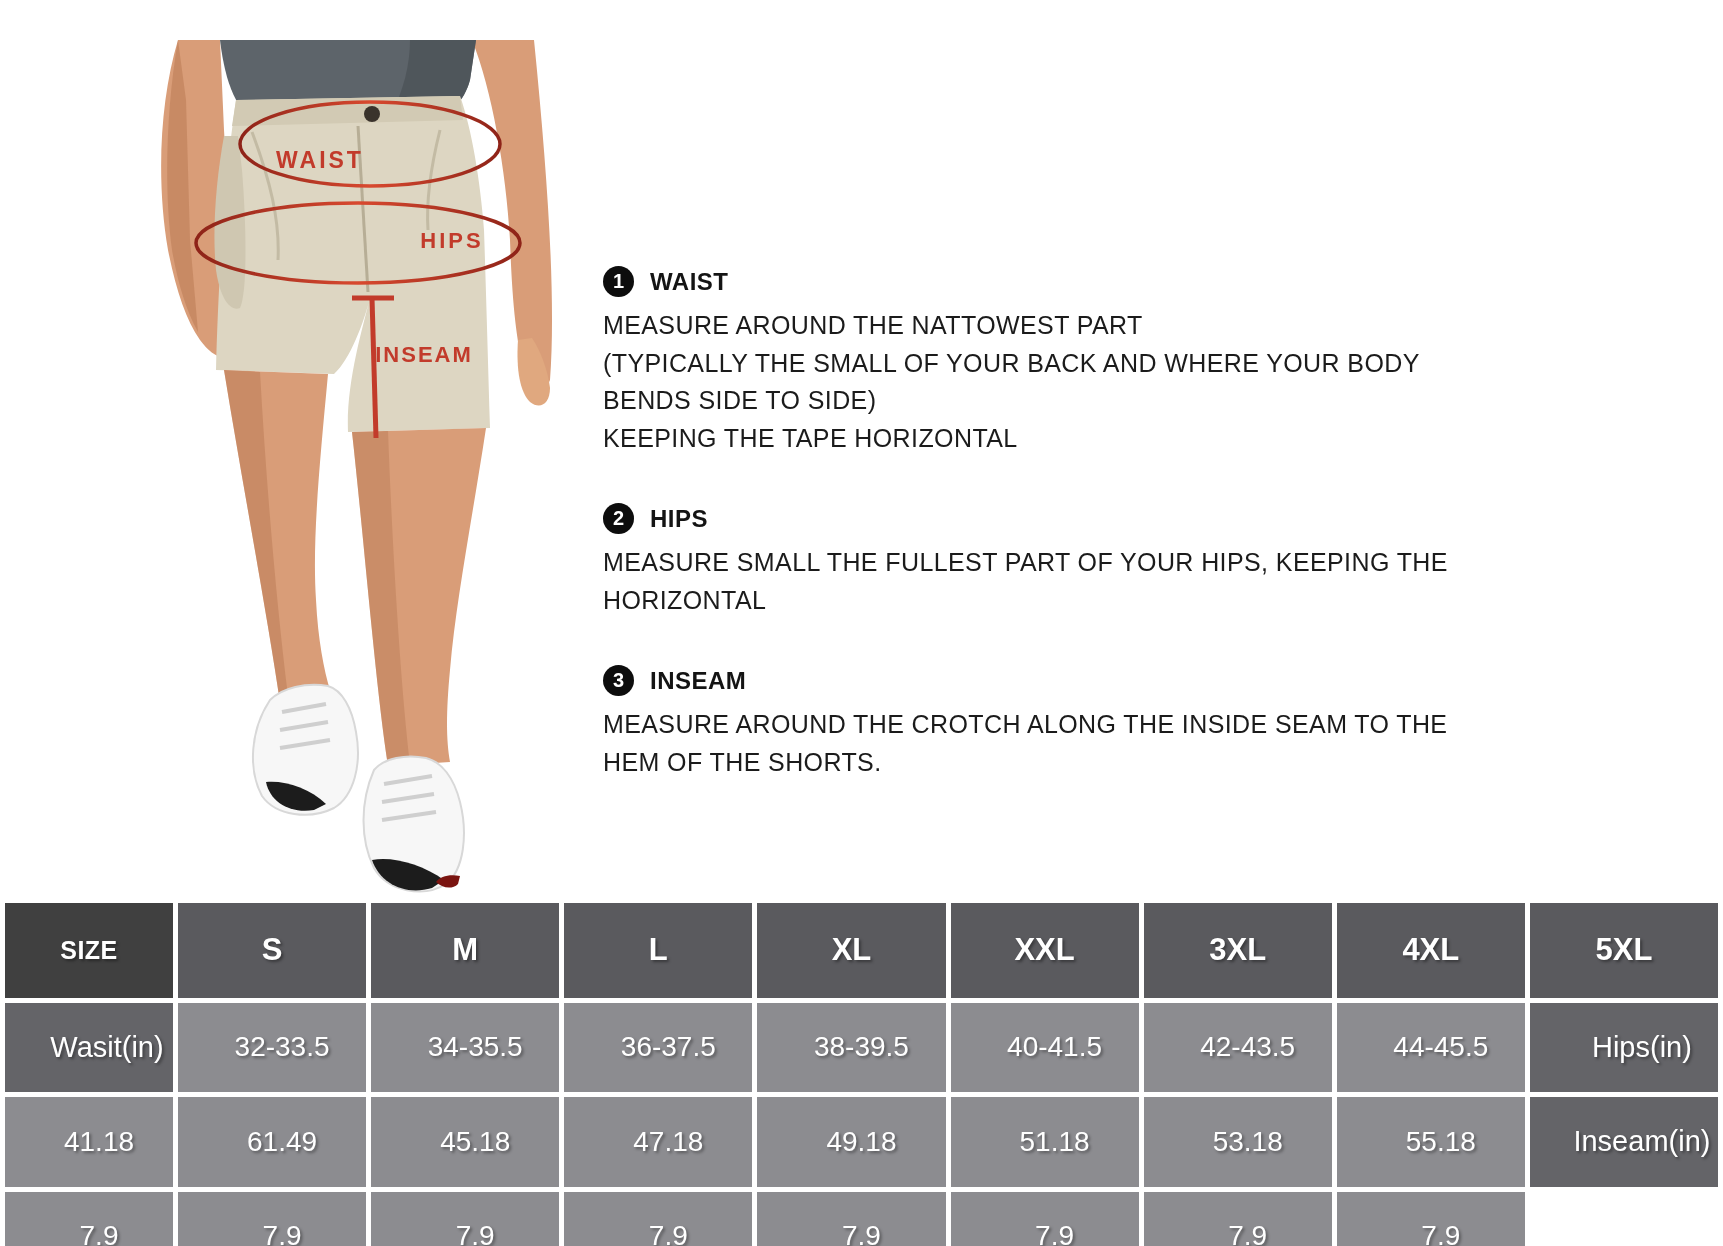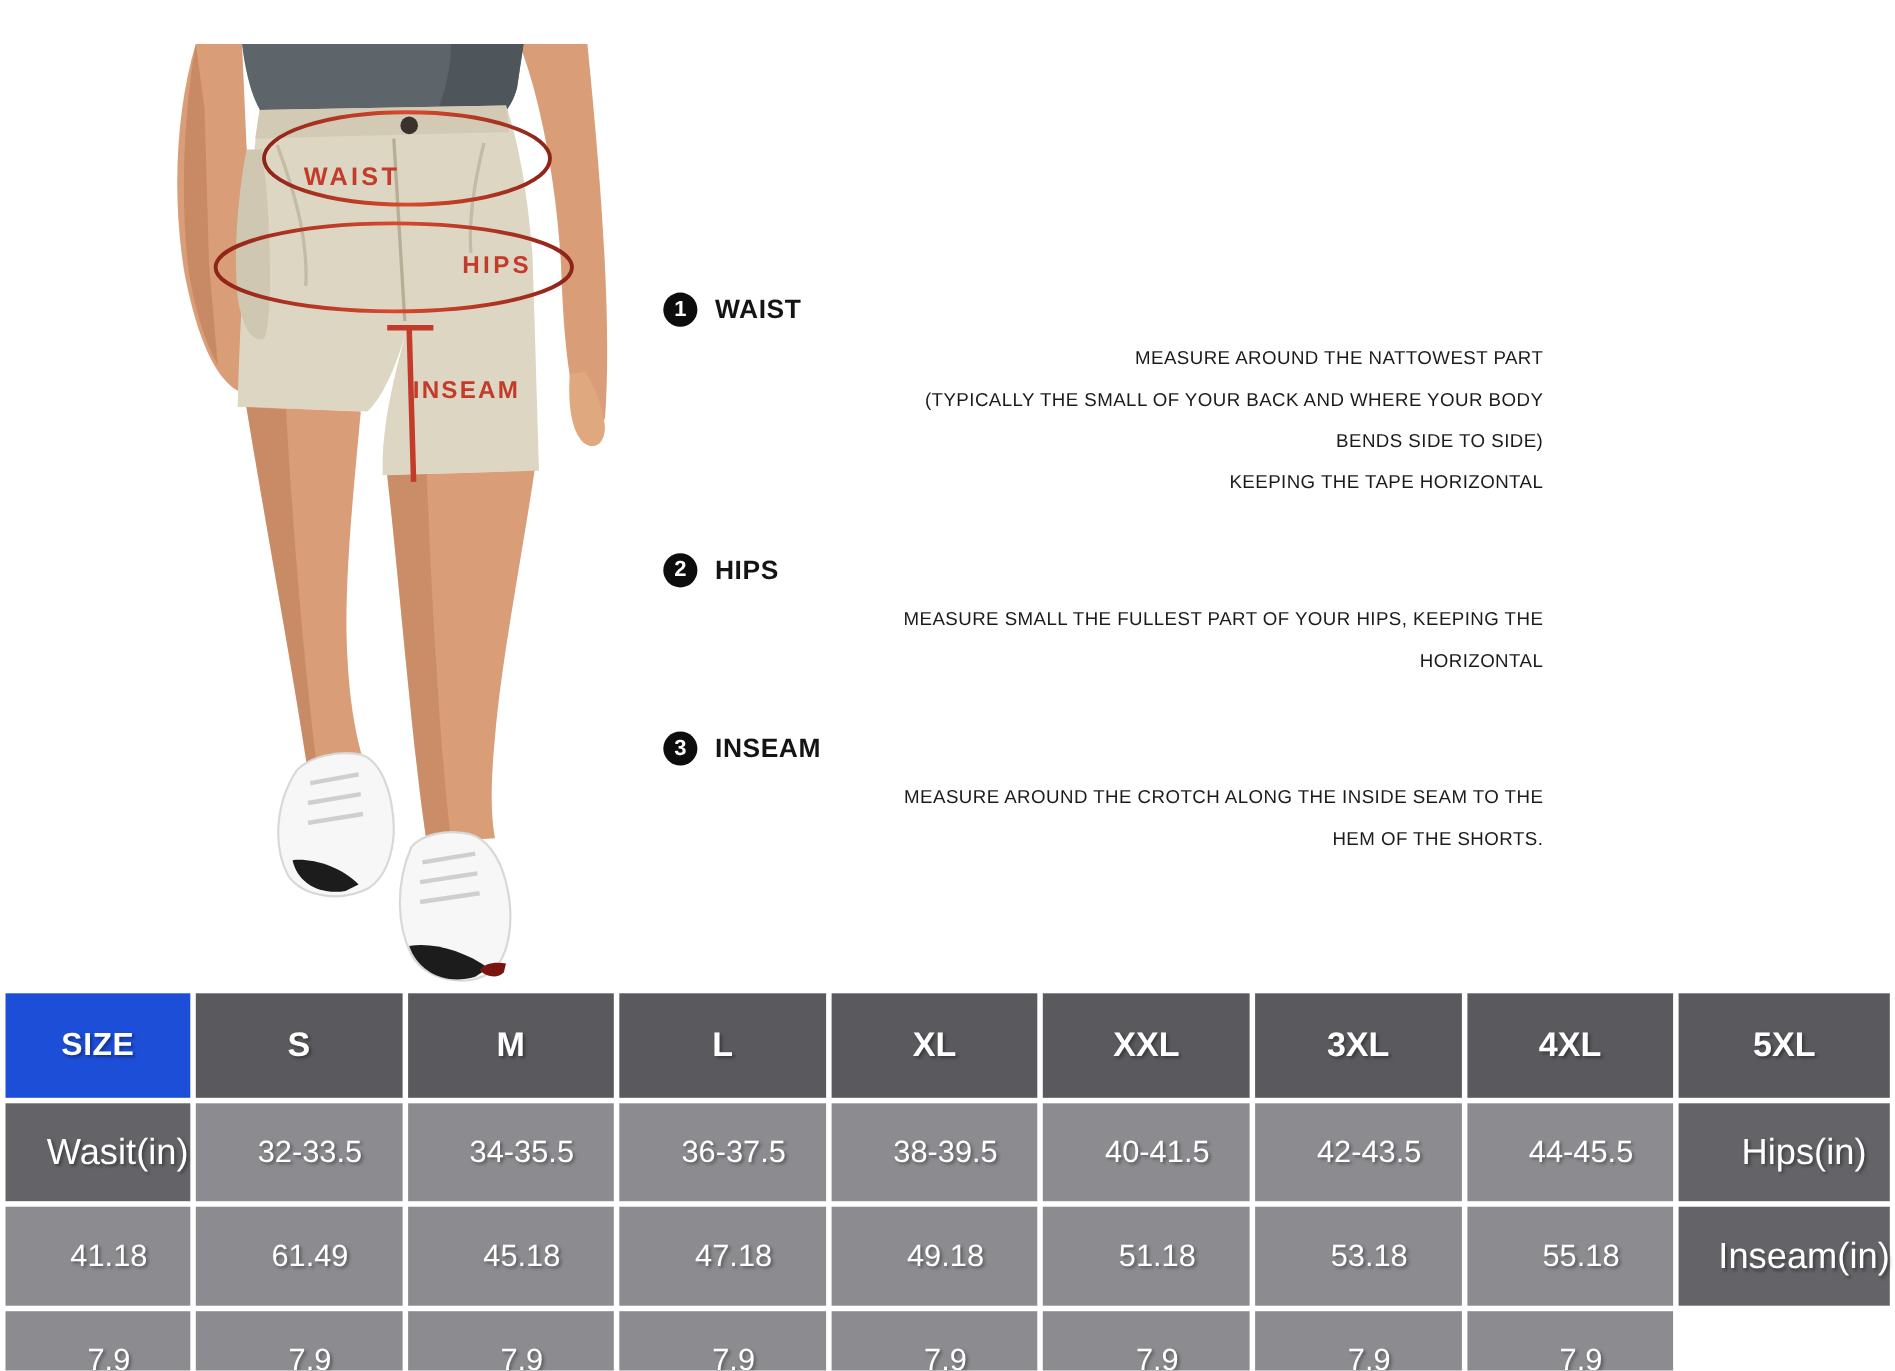--- a/index.html
+++ b/index.html
@@ -10,32 +10,32 @@
   .figure-wrap { position:absolute; left:120px; top:0; width:480px; height:858px; }
 
   
   .instructions { position:absolute; left:603px; top:226px; width:800px; }
   .instr-block { margin-bottom:46px; }
   .instr-head { display:flex; align-items:center; gap:16px; margin-bottom:10px; }
   .badge { width:31px; height:31px; border-radius:50%; background:#0d0d0d; color:#fff;
            display:flex; align-items:center; justify-content:center;
            font-weight:bold; font-size:20px; flex:0 0 auto; }
   .instr-title { font-size:24px; font-weight:bold; color:#141414; letter-spacing:0.5px; }
-  .instr-line { font-size:17px; line-height:37.5px; color:#1b1b1b; letter-spacing:0.4px; white-space:nowrap;text-align:right; }
+  .instr-line { font-size:25px; line-height:37.5px; color:#1b1b1b; letter-spacing:0.4px; white-space:nowrap; }
 
   
   .size-table { position:absolute; left:0; top:858px; width:1723px; height:388px;
                 background:#ffffff; padding:5px;
                 display:grid; grid-template-columns:168px repeat(8, 1fr);
                 grid-template-rows:1.06fr 1fr 1fr 1fr; gap:5px; }
   .cell { display:flex; align-items:center; justify-content:center; color:#ffffff;
           text-shadow:2px 2px 3px rgba(0,0,0,0.38); }
-  .cell.corner { background:#1d4ed8; font-weight:bold; font-size:29px; letter-spacing:0.5px; }
+  .cell.corner { background:#404040; font-weight:bold; font-size:25px; letter-spacing:0.5px; }
   .cell.head   { background:#5a5a5e; font-weight:bold; font-size:31px; }
-  .cell.rowlabel { background:#646468; font-size:33px;padding-left:36px; }
+  .cell.rowlabel { background:#646468; font-size:29px;padding-left:36px; }
   .cell.val    { background:#8c8c90; font-size:28px;padding-left:20px; }
 </style>
 </head>
 <body>
 
 <div class="canvas">
 
   <div class="figure-wrap">
     <svg width="480" height="858" viewBox="0 0 480 858">
       <defs>

